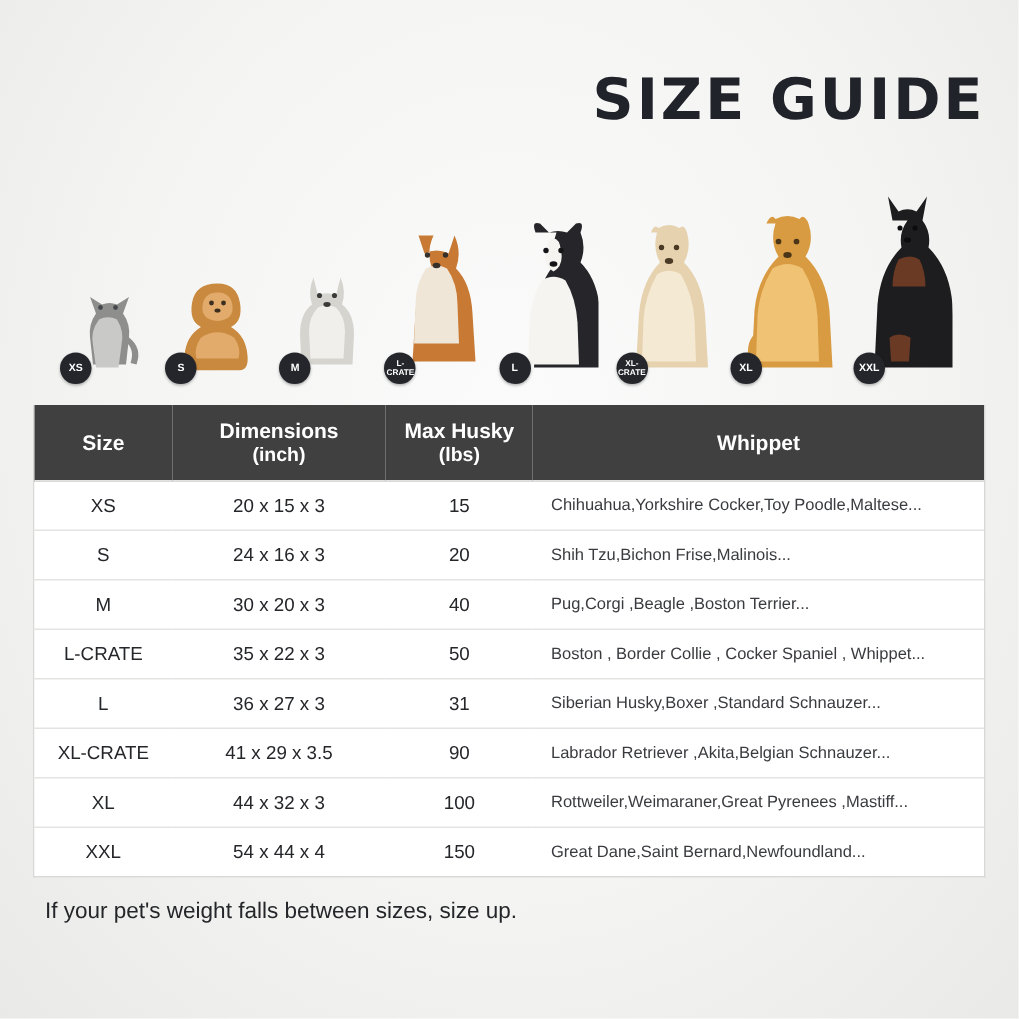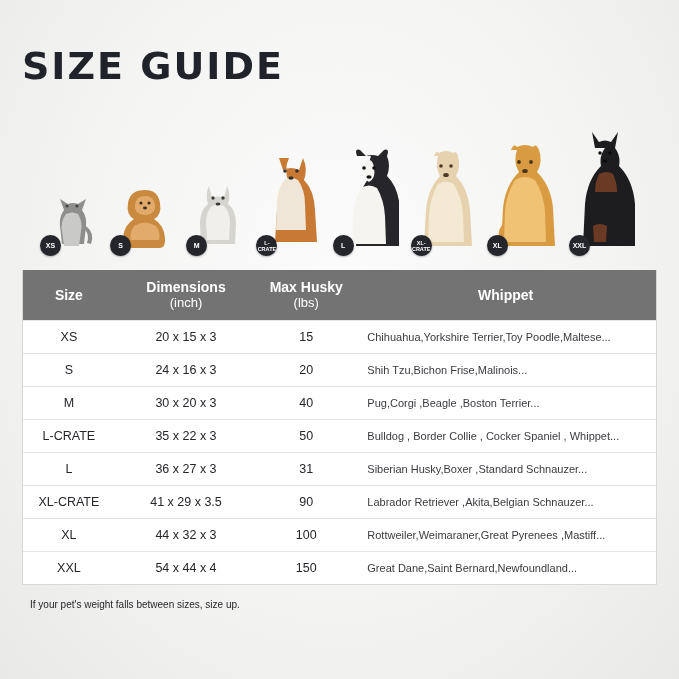--- a/index.html
+++ b/index.html
@@ -15,21 +15,21 @@
     overflow: hidden;
   }
   .page {
     position: relative;
     width: 679px;
     height: 679px;
     box-sizing: border-box;
     padding: 0 22px;
   }
   .title {
-    text-align: left;
+    text-align: right;
     font-size: 38px;
     letter-spacing: 2px;
     font-weight: bold;
     color: #20232a;
     margin-top: 44px;
     margin-bottom: 0;
     font-family: "DejaVu Sans", sans-serif;
   }
 
   
@@ -81,30 +81,30 @@
     border: 1px solid #d8d8d6;
     border-top: none;
     background: #ffffff;
   }
   table {
     width: 100%;
     border-collapse: collapse;
     font-size: 12.5px;
   }
   thead th {
-    background: #737373;
+    background: #404040;
     color: #ffffff;
     font-size: 14px;
     font-weight: bold;
     padding: 10px 4px;
     text-align: center;
     line-height: 15px;
     border: none;
   }
-  thead th .sub { display: block; font-size: 13px; font-weight: normal; }
+  thead th .sub { display: block; font-size: 13px; font-weight: bold; }
   tbody td {
     border-top: 1px solid #e3e3e1;
     padding: 9px 4px;
     text-align: center;
     color: #25262a;
     font-size: 12.5px;
     background: #fff;
   }
   tbody td.breeds {
     text-align: left;
@@ -112,21 +112,21 @@
     font-size: 11px;
     color: #3a3b3f;
   }
   col.c-size { width: 14.5%; }
   col.c-dim { width: 22.5%; }
   col.c-weight { width: 15.5%; }
   col.c-breeds { width: 47.5%; }
 
   .footnote {
     margin-top: 14px;
-    font-size: 10px;
+    font-size: 15px;
     color: #25262a;
     padding-left: 8px;
   }
 </style>
 </head>
 <body>
 
 <div class="page">
 
   <h1 class="title">SIZE GUIDE</h1>
@@ -316,39 +316,39 @@
           <th>
             <span>Whippet</span>
           </th>
         </tr>
       </thead>
       <tbody>
         <tr>
           <td>XS</td>
           <td>20 x 15 x 3</td>
           <td>15</td>
-          <td class="breeds">Chihuahua,Yorkshire Terrier,Toy Poodle,Maltese...</td>
+          <td class="breeds">Chihuahua,Yorkshire Cocker,Toy Poodle,Maltese...</td>
         </tr>
         <tr>
           <td>S</td>
           <td>24 x 16 x 3</td>
           <td>20</td>
           <td class="breeds">Shih Tzu,Bichon Frise,Malinois...</td>
         </tr>
         <tr>
           <td>M</td>
           <td>30 x 20 x 3</td>
           <td>40</td>
           <td class="breeds">Pug,Corgi ,Beagle ,Boston Terrier...</td>
         </tr>
         <tr>
           <td>L-CRATE</td>
           <td>35 x 22 x 3</td>
           <td>50</td>
-          <td class="breeds">Bulldog , Border Collie , Cocker Spaniel , Whippet...</td>
+          <td class="breeds">Boston , Border Collie , Cocker Spaniel , Whippet...</td>
         </tr>
         <tr>
           <td>L</td>
           <td>36 x 27 x 3</td>
           <td>31</td>
           <td class="breeds">Siberian Husky,Boxer ,Standard Schnauzer...</td>
         </tr>
         <tr>
           <td>XL-CRATE</td>
           <td>41 x 29 x 3.5</td>

